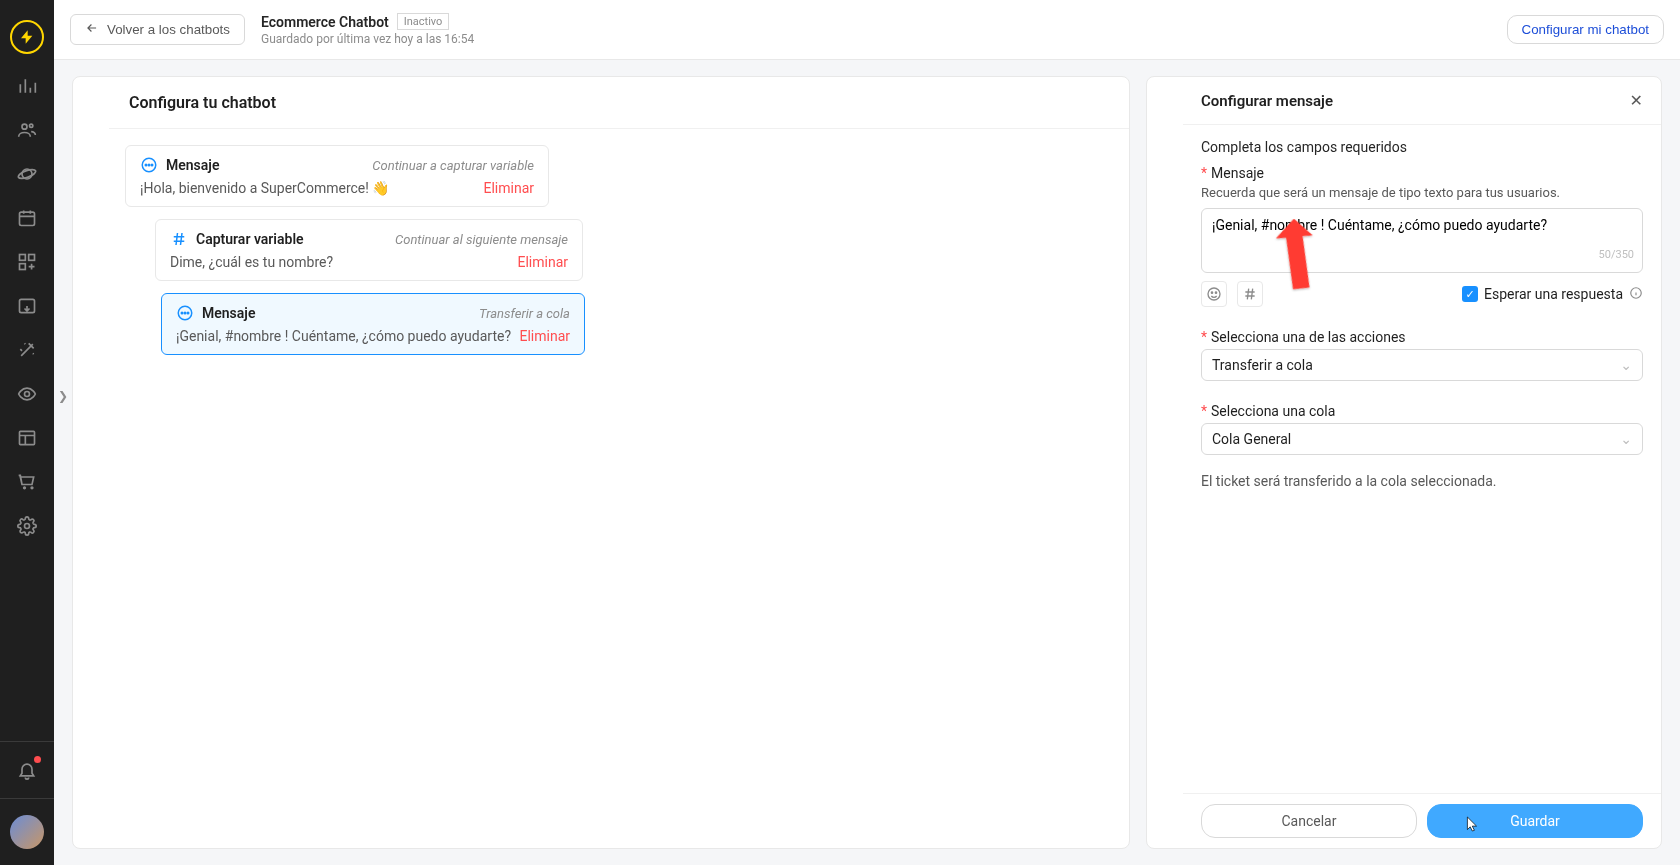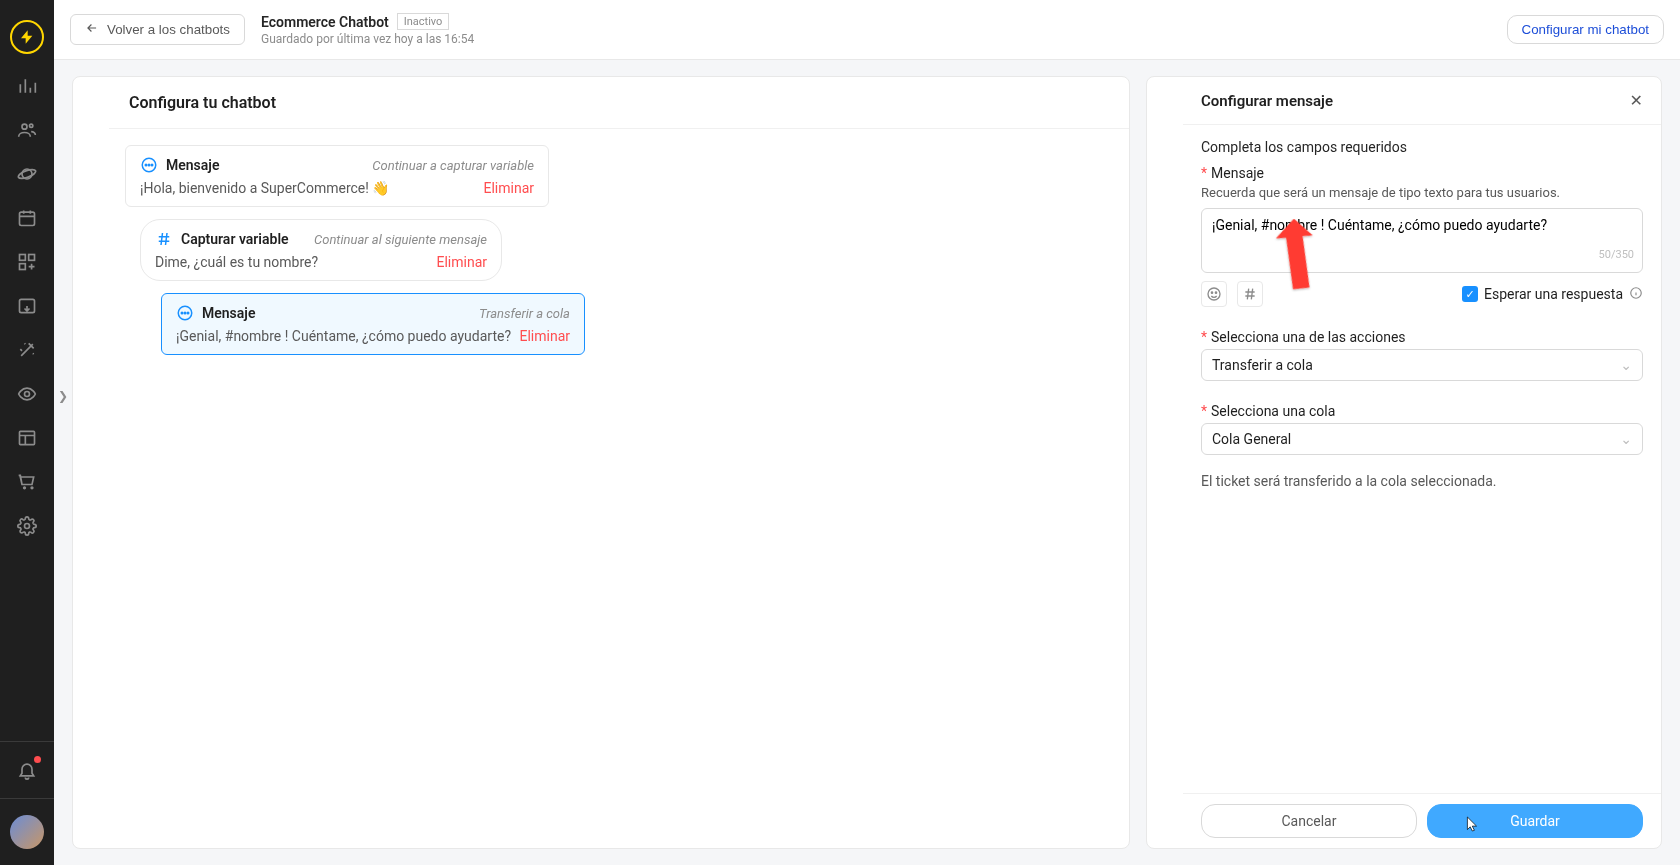--- a/index.html
+++ b/index.html
@@ -44,21 +44,21 @@
 .node { border: 1px solid #e8e8e8; border-radius: 6px; background: #fff; padding: 10px 14px; margin-bottom: 12px; position: relative; }
 .node .row1 { display: flex; align-items: center; gap: 8px; }
 .node .nicon { color: #1890ff; display: flex; }
 .node .ntitle { font-weight: 600; }
 .node .naction { margin-left: auto; font-style: italic; color: #8c8c8c; font-size: 13px; }
 .node .row2 { display: flex; align-items: center; margin-top: 6px; }
 .node .ntext { color: #595959; }
 .node .ndelete { margin-left: auto; color: #ff4d4f; cursor: pointer; }
 .node.selected { border: 1px solid #1890ff; background: #f0f9ff; }
 .node-1 { width: 424px; margin-left: 0; }
-.node-2 { width: 362px; margin-left: 15px; border-radius: 20px; }
+.node-2 { width: 428px; margin-left: 30px; }
 .node-3 { width: 424px; margin-left: 36px; }
 .hash-icon { color: #1890ff; }
 
 
 .right-card { width: 516px; display: flex; flex-direction: column; }
 .right-header { display: flex; align-items: center; padding: 14px 18px; border-bottom: 1px solid #f0f0f0; }
 .right-header .rtitle { font-weight: 600; font-size: 15px; }
 .right-header .close { margin-left: auto; cursor: pointer; color: #595959; font-size: 16px; }
 .right-body { padding: 14px 18px; flex: 1; overflow: auto; }
 .req-note { margin-bottom: 10px; color: #262626; }

